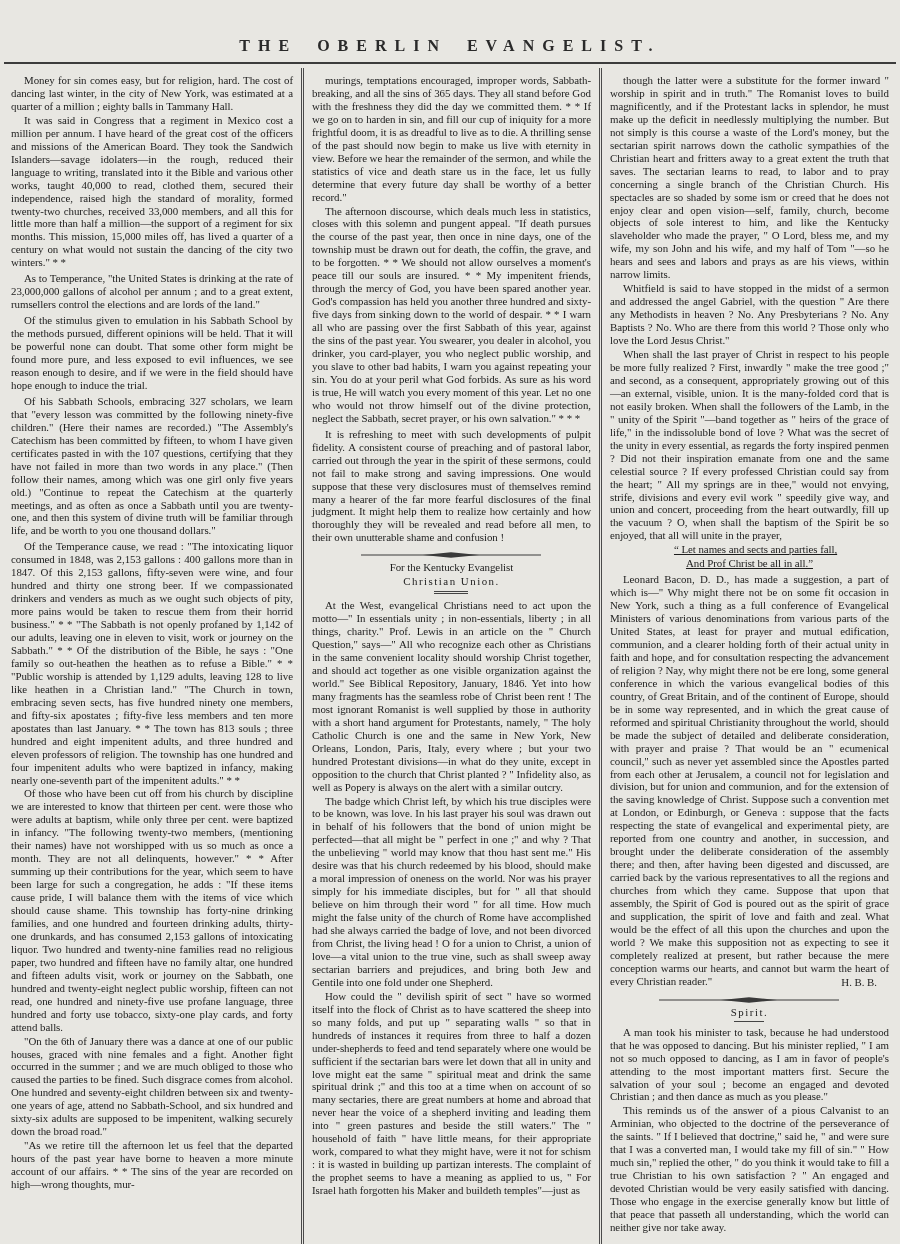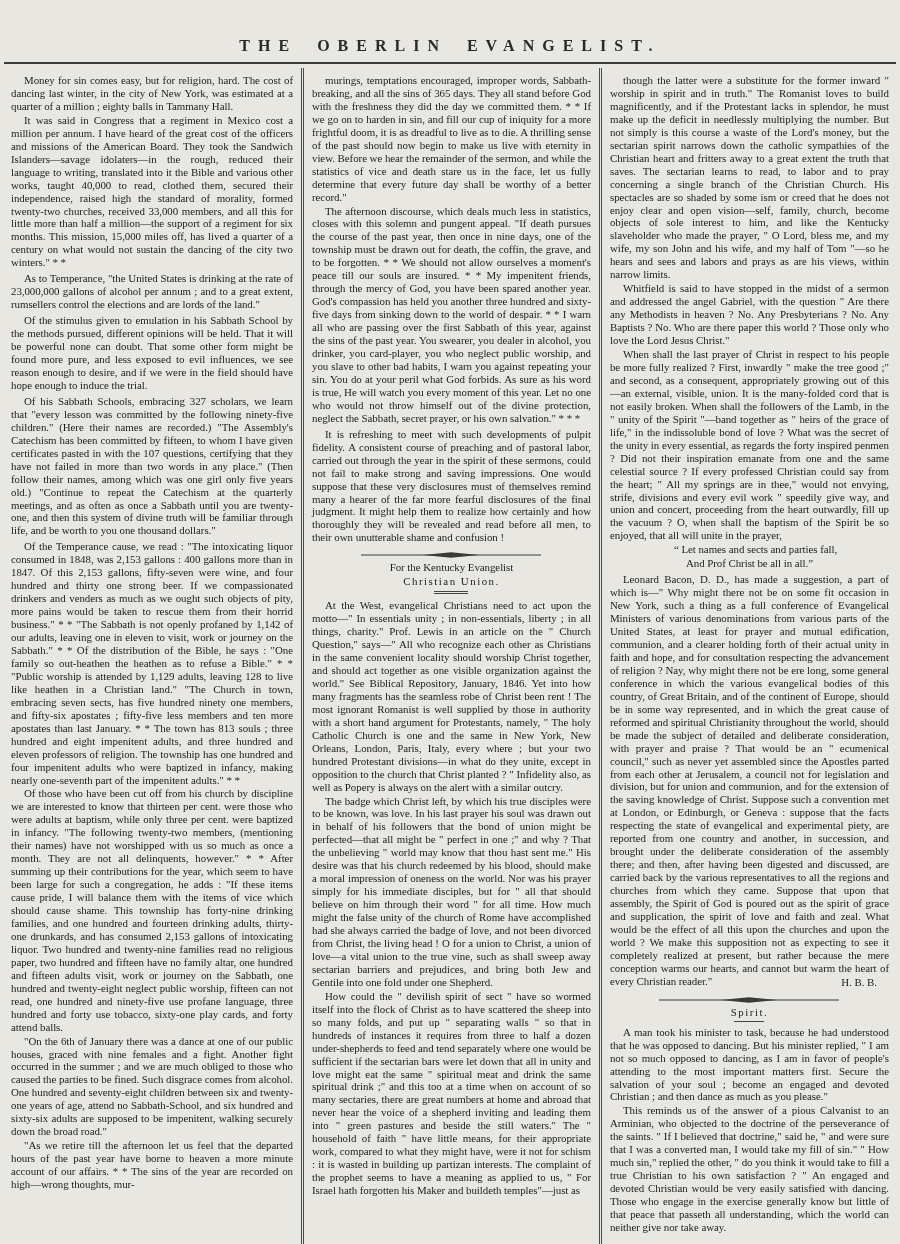--- a/index.html
+++ b/index.html
@@ -24,21 +24,21 @@
     letter-spacing:-0.05px; overflow:hidden;
   }
   .col.bordered { border-left:3px double #4a4a4a; }
   .col p { margin:0 0 1px 0; text-indent:13px; }
   .col p.sp { margin-top:3px; }
   .orn-wrap { text-align:center; margin:7px 0 2px 0; line-height:8px; }
   .kicker { text-align:center; text-indent:0 !important; margin:2px 0 0 0 !important; }
   .sec-title { text-align:center; text-indent:0 !important; font-weight:normal; letter-spacing:1.5px; margin:1px 0 0 0 !important; }
   .short-double { width:34px; border-top:3px double #444; margin:3px auto 5px auto; height:0; }
   .short-single { width:30px; border-top:1px solid #444; margin:2px auto 4px auto; height:0; }
-  .quote-line { text-indent:0 !important; margin-left:64px !important; }
+  .quote-line { text-indent:0 !important; margin-left:64px !important;text-decoration:underline; }
   .quote-line.l2 { margin-left:76px !important; margin-bottom:3px !important; }
   .sig { text-align:right; text-indent:0 !important; margin:-12.95px 12px 1px 0 !important; }
 </style>
 </head>
 <body>
 
 <div class="page">
 
   <div class="masthead">THE OBERLIN EVANGELIST.</div>
   <div class="top-rule"></div>
@@ -72,21 +72,21 @@
       <p class="sec-title">Christian Union.</p>
       <div class="short-double"></div>
 
       <p>At the West, evangelical Christians need to act upon the motto—" In essentials unity ; in non-essentials, liberty ; in all things, charity."  Prof. Lewis in an article on the " Church Question," says—" All who recognize each other as Christians in the same convenient locality should worship Christ together, and should act together as one visible organization against the world."  See Biblical Repository, January, 1846.  Yet into how many fragments has the seamless robe of Christ been rent ! The most ignorant Romanist is well supplied by those in authority with a short hand argument for Protestants, namely, " The holy Catholic Church is one and the same in New York, New Orleans, London, Paris, Italy, every where ; but your two hundred Protestant divisions—in what do they unite, except in opposition to the church that Christ planted ? "  Infidelity also, as well as Popery is always on the alert with a similar outcry.</p>
       <p>The badge which Christ left, by which his true disciples were to be known, was love.  In his last prayer his soul was drawn out in behalf of his followers that the bond of union might be perfected—that all might be " perfect in one ;" and why ?  That the unbelieving " world may know that thou hast sent me."  His desire was that his church redeemed by his blood, should make a moral impression of oneness on the world.  Nor was his prayer simply for his immediate disciples, but for " all that should believe on him through their word " for all time.  How much might the false unity of the church of Rome have accomplished had she always carried the badge of love, and not been divorced from Christ, the living head !  O for a union to Christ, a union of love—a vital union to the true vine, such as shall sweep away sectarian barriers and prejudices, and bring both Jew and Gentile into one fold under one Shepherd.</p>
       <p>How could the " devilish spirit of sect " have so wormed itself into the flock of Christ as to have scattered the sheep into so many folds, and put up " separating walls " so that in hundreds of instances it requires from three to half a dozen under-shepherds to feed and tend separately where one would be sufficient if the sectarian bars were let down that all in unity and love might eat the same " spiritual meat and drink the same spiritual drink ;" and this too at a time when on account of so many sectaries, there are great numbers at home and abroad that never hear the voice of a shepherd inviting and leading them into " green pastures and beside the still waters."  The " household of faith " have little means, for their appropriate work, compared to what they might have, were it not for schism : it is wasted in building up partizan interests.  The complaint of the prophet seems to have a meaning as applied to us, " For Israel hath forgotten his Maker and buildeth temples"—just as</p>
     </div>
 
     <div class="col bordered">
       <p>though the latter were a substitute for the former inward " worship in spirit and in truth."  The Romanist loves to build magnificently, and if the Protestant lacks in splendor, he must make up the deficit in needlessly multiplying the number.  But not simply is this course a waste of the Lord's money, but the sectarian spirit narrows down the catholic sympathies of the Christian heart and fritters away to a great extent the truth that saves.  The sectarian learns to read, to labor and to pray concerning a single branch of the Christian Church.  His spectacles are so shaded by some ism or creed that he does not enjoy clear and open vision—self, family, church, become objects of sole interest to him, and like the Kentucky slaveholder who made the prayer, " O Lord, bless me, and my wife, my son John and his wife, and my half of Tom "—so he hears and sees and labors and prays as are his views, within narrow limits.</p>
-      <p>Whitfield is said to have stopped in the midst of a sermon and addressed the angel Gabriel, with the question " Are there any Methodists in heaven ?  No.  Any Presbyterians ?  No.  Any Baptists ?  No.  Who are there paper this world ?  Those only who love the Lord Jesus Christ."</p>
+      <p>Whitfield is said to have stopped in the midst of a sermon and addressed the angel Gabriel, with the question " Are there any Methodists in heaven ?  No.  Any Presbyterians ?  No.  Any Baptists ?  No.  Who are there from this world ?  Those only who love the Lord Jesus Christ."</p>
       <p>When shall the last prayer of Christ in respect to his people be more fully realized ?  First, inwardly " make the tree good ;" and second, as a consequent, appropriately growing out of this—an external, visible, union.  It is the many-folded cord that is not easily broken.  When shall the followers of the Lamb, in the " unity of the Spirit "—band together as " heirs of the grace of life," in the indissoluble bond of love ?  What was the secret of the unity in every essential, as regards the forty inspired penmen ?  Did not their inspiration emanate from one and the same celestial source ?  If every professed Christian could say from the heart; " All my springs are in thee," would not envying, strife, divisions and every evil work " speedily give way, and union and concert, proceeding from the heart outwardly, fill up the vacuum ? O, when shall the baptism of the Spirit be so enjoyed, that all will unite in the prayer,</p>
 
       <p class="quote-line">“ Let names and sects and parties fall,</p>
       <p class="quote-line l2">And Prof Christ be all in all.”</p>
 
       <p>Leonard Bacon, D. D., has made a suggestion, a part of which is—" Why might there not be on some fit occasion in New York, such a thing as a full conference of Evangelical Ministers of various denominations from various parts of the United States, at least for prayer and mutual edification, communion, and a clearer holding forth of their actual unity in faith and hope, and for consultation respecting the advancement of religion ? Nay, why might there not be ere long, some general conference in which the various evangelical bodies of this country, of Great Britain, and of the continent of Europe, should be in some way represented, and in which the great cause of reformed and spiritual Christianity throughout the world, should be made the subject of detailed and deliberate consideration, with prayer and praise ?  That would be an " ecumenical council," such as never yet assembled since the Apostles parted from each other at Jerusalem, a council not for legislation and division, but for union and communion, and for the extension of the saving knowledge of Christ.  Suppose such a convention met at London, or Edinburgh, or Geneva : suppose that the facts respecting the state of evangelical and experimental piety, are reported from one country and another, in succession, and brought under the deliberate consideration of the assembly there; and then, after having been digested and discussed, are carried back by the various representatives to all the regions and churches from which they came.  Suppose that upon that assembly, the Spirit of God is poured out as the spirit of grace and supplication, the spirit of love and faith and zeal.  What would be the effect of all this upon the churches and upon the world ?  We make this supposition not as expecting to see it completely realized at present, but rather because the mere conception warms our hearts, and cannot but warm the heart of every Christian reader."</p>
       <p class="sig">H. B. B.</p>
 
       <div class="orn-wrap">
         <svg width="180" height="8" viewBox="0 0 180 8">

